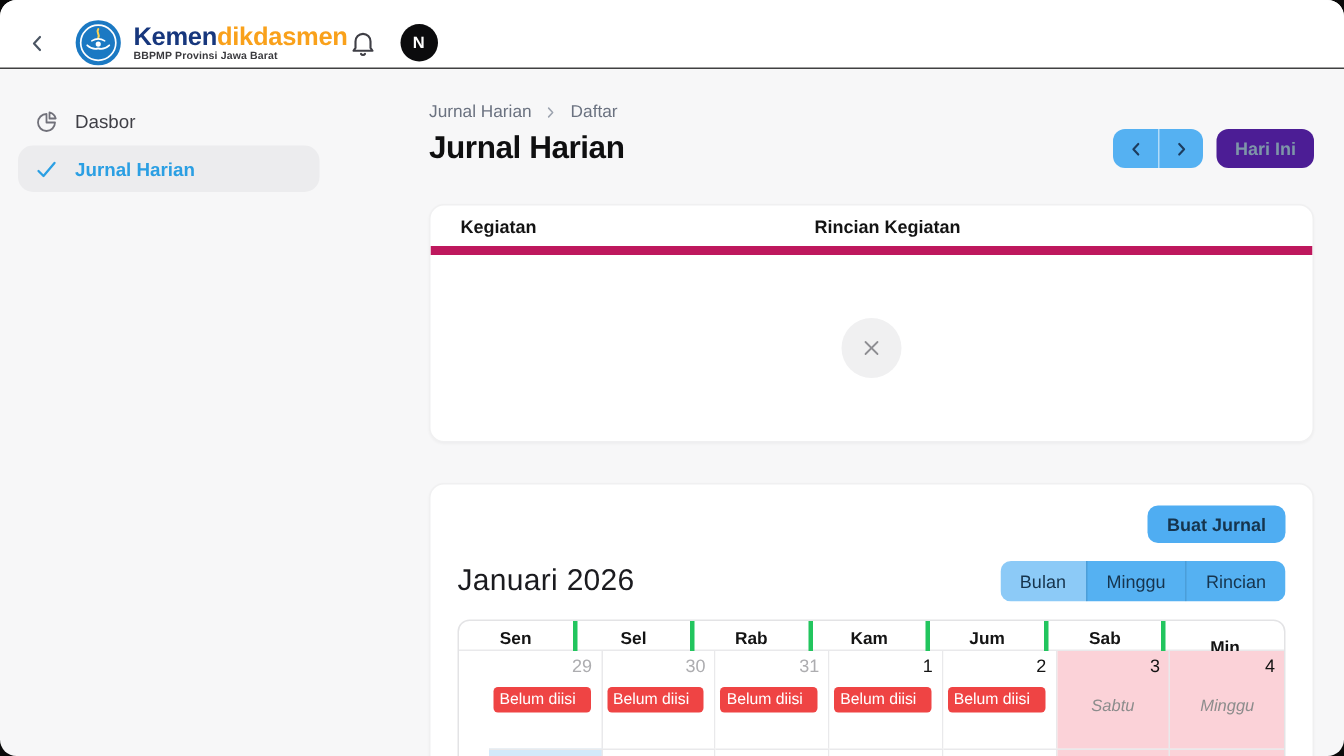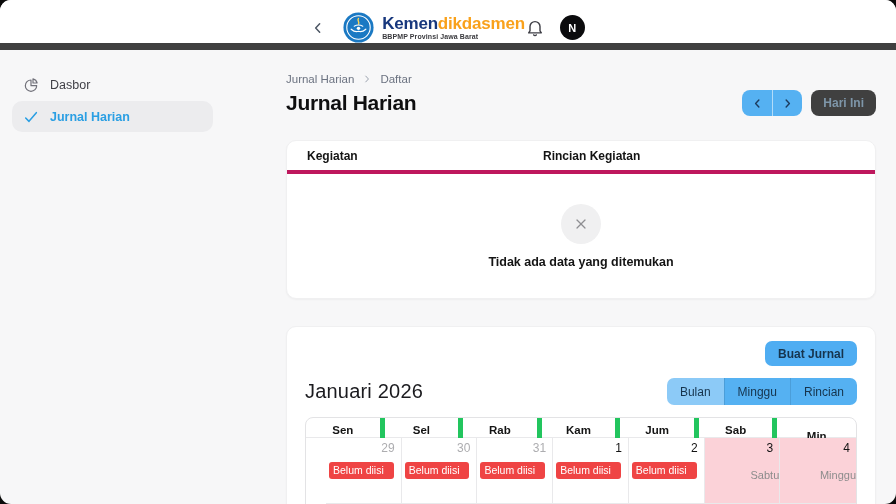--- a/index.html
+++ b/index.html
@@ -1,21 +1,21 @@
 <!DOCTYPE html>
 <html><head>
 <meta charset="utf-8">
 <style>
   * { box-sizing: border-box; }
   html,body { margin:0; padding:0; background:#0a0a0a; }
   body { width:896px; height:504px; overflow:hidden; font-family:"Liberation Sans",sans-serif; }
   .window { width:896px; height:504px; border-radius:11px; overflow:hidden; background:#f7f7f8; display:flex; flex-direction:column; }
 
   
-  .topbar { flex:0 0 46px; background:#fff; border-bottom:7px solid #404040; display:flex; align-items:center; justify-content:center; padding:12px 18px 0 14px; }
+  .topbar { flex:0 0 46px; background:#fff; border-bottom:1px solid #404040; display:flex; align-items:center; justify-content:flex-start; padding:12px 18px 0 14px; }
   .tb-left { display:flex; align-items:center; }
   .back-btn { width:22px; height:22px; display:flex; align-items:center; justify-content:center; color:#4b5563; cursor:pointer; }
   .brand { display:flex; align-items:center; gap:8px; margin-left:14px; cursor:pointer; }
   .brand-name { font-size:17px; font-weight:700; letter-spacing:-0.2px; line-height:18px; }
   .bn1 { color:#17377d; } .bn2 { color:#f9a11b; }
   .brand-sub { font-size:7px; font-weight:700; color:#3a3a3e; letter-spacing:0.1px; }
   .tb-right { display:flex; align-items:center; gap:15px; }
   .bell { width:20px; height:20px; cursor:pointer; }
   .avatar { width:25px; height:25px; border-radius:50%; background:#0b0b0d; color:#fff; font-size:11px; font-weight:700; display:flex; align-items:center; justify-content:center; cursor:pointer; }
 
@@ -29,59 +29,59 @@
 
   
   .crumbs { display:flex; align-items:center; gap:8px; font-size:11.5px; color:#6b7280; line-height:14px; }
   .crumb { cursor:pointer; }
   .title-row { display:flex; justify-content:space-between; align-items:center; margin-top:4px; }
   .page-title { margin:0; font-size:21px; font-weight:700; color:#0f0f10; letter-spacing:-0.3px; line-height:26px; }
   .controls { display:flex; align-items:center; gap:9px; }
   .nav-group { display:flex; border-radius:8px; overflow:hidden; }
   .nav-btn { width:30px; height:26px; background:#55b1f2; border:none; padding:0; display:flex; align-items:center; justify-content:center; cursor:pointer; }
   .nav-btn + .nav-btn { border-left:1px solid rgba(255,255,255,0.55); }
-  .today-btn { height:26px; padding:0 12px; background:#404040; color:#7e96a9; border:none; border-radius:8px; font-size:12px; font-weight:600; cursor:pointer; }
+  .today-btn { height:26px; padding:0 12px; background:#4c1d95; color:#7e96a9; border:none; border-radius:8px; font-size:12px; font-weight:600; cursor:pointer; }
 
   
   .card { background:#fff; border-radius:10px; border:1px solid #f0f0f1; box-shadow:0 1px 2px rgba(0,0,0,0.04); }
   .table-card { margin-top:24px; height:159px; overflow:hidden; }
-  .thead { display:flex; align-items:center; height:33px; padding:0 20px; border-bottom:4px solid #be185d; }
+  .thead { display:flex; align-items:center; height:33px; padding:0 20px; border-bottom:6px solid #be185d; }
   .th { font-size:12px; font-weight:700; color:#141414; }
   .th-1 { width:236px; }
   .empty { height:calc(100% - 33px); display:flex; flex-direction:column; align-items:center; justify-content:center; gap:11px; }
   .empty-circle { width:40px; height:40px; border-radius:50%; background:#f0f0f1; display:flex; align-items:center; justify-content:center; }
   .empty-text { font-size:12.5px; font-weight:700; color:#141414; }
 
   
   .cal-card { margin-top:27px; height:400px; padding:14px 18px 0; }
   .cal-top { display:flex; justify-content:flex-end; }
   .create-btn { height:25px; padding:0 13px; background:#4fadf2; color:#16344d; border:none; border-radius:7px; font-size:12px; font-weight:600; cursor:pointer; }
   .cal-head { display:flex; justify-content:space-between; align-items:center; margin-top:12px; }
   .month-title { margin:0; font-size:20px; font-weight:400; color:#1b1b1f; letter-spacing:0.2px;text-align:right; }
   .view-tabs { display:flex; border-radius:7px; overflow:hidden; }
   .vt { height:27px; padding:0 13px; border:none; background:#55b1f2; color:#16344d; font-size:12px; font-weight:500; cursor:pointer; }
   .vt + .vt { border-left:1px solid rgba(22,52,77,0.15); }
   .vt.active { background:#8ccaf7; }
 
   .grid { margin-top:12px; border:1px solid #e3e3e5; border-radius:8px 8px 0 0; overflow:hidden; }
   .dow-row { display:grid; grid-template-columns:repeat(7,1fr); height:20px; border-bottom:1px solid #e9e9eb; }
-  .dow { display:flex; align-items:center; justify-content:center; font-size:11.5px; font-weight:700; color:#141414; border-right:5px solid #22c55e; }
+  .dow { display:flex; align-items:center; justify-content:center; font-size:11.5px; font-weight:700; color:#141414; border-right:3px solid #22c55e; }
   .dow:last-child { border-right:none;margin-top:12px; }
   .week-row { display:grid; grid-template-columns:repeat(7,1fr);margin-left:20px; }
   .row-1 { height:65px; }
   .row-2 { height:40px; }
   .cell { position:relative; border-right:1px solid #e9e9eb; background:#fff; cursor:pointer; }
   .cell:last-child { border-right:none; }
   .row-2 .cell { border-top:1px solid #e9e9eb; }
   .cell.weekend { background:#fbd2d8; }
   .cell.today { background:#d3e9fa; }
   .date-num { position:absolute; top:3px; right:6px; font-size:12px; color:#141414; }
   .date-num.out { color:#adadb0; }
   .badge { position:absolute; top:24px; left:3px; right:7px; background:#ef4444; color:#fff; font-size:10.5px; line-height:13px; padding:2px 4px; border-radius:3px; white-space:nowrap; overflow:hidden; }
-  .wk-label { position:absolute; top:31px; left:0; width:100%; text-align:right; font-size:11px; color:#8c8c8c; }
+  .wk-label { position:absolute; top:31px; left:0; width:100%; text-align:center; font-style:italic; font-size:11px; color:#8c8c8c; }
 </style>
 </head>
 <body>
 
 <div class="window">
 
   <header class="topbar">
     <div class="tb-left">
       <span class="back-btn">
         <svg width="16" height="16" viewBox="0 0 24 24" fill="none" stroke="currentColor" stroke-width="2.2" stroke-linecap="round" stroke-linejoin="round">
@@ -174,21 +174,20 @@
           <div class="th th-1">Kegiatan</div>
           <div class="th">Rincian Kegiatan</div>
         </div>
         <div class="empty">
           <div class="empty-circle">
             <svg width="16" height="16" viewBox="0 0 24 24" fill="none" stroke="#8e8e92" stroke-width="1.8" stroke-linecap="round">
                 <line x1="6" y1="6" x2="18" y2="18"></line>
                 <line x1="18" y1="6" x2="6" y2="18"></line>
               </svg>
           </div>
-          <div class="empty-text">Tidak ada data yang ditemukan</div>
         </div>
       </section>
 
       <section class="card cal-card">
         <div class="cal-top">
           <button class="create-btn">Buat Jurnal</button>
         </div>
         <div class="cal-head">
           <h2 class="month-title">Januari 2026</h2>
           <div class="view-tabs">

